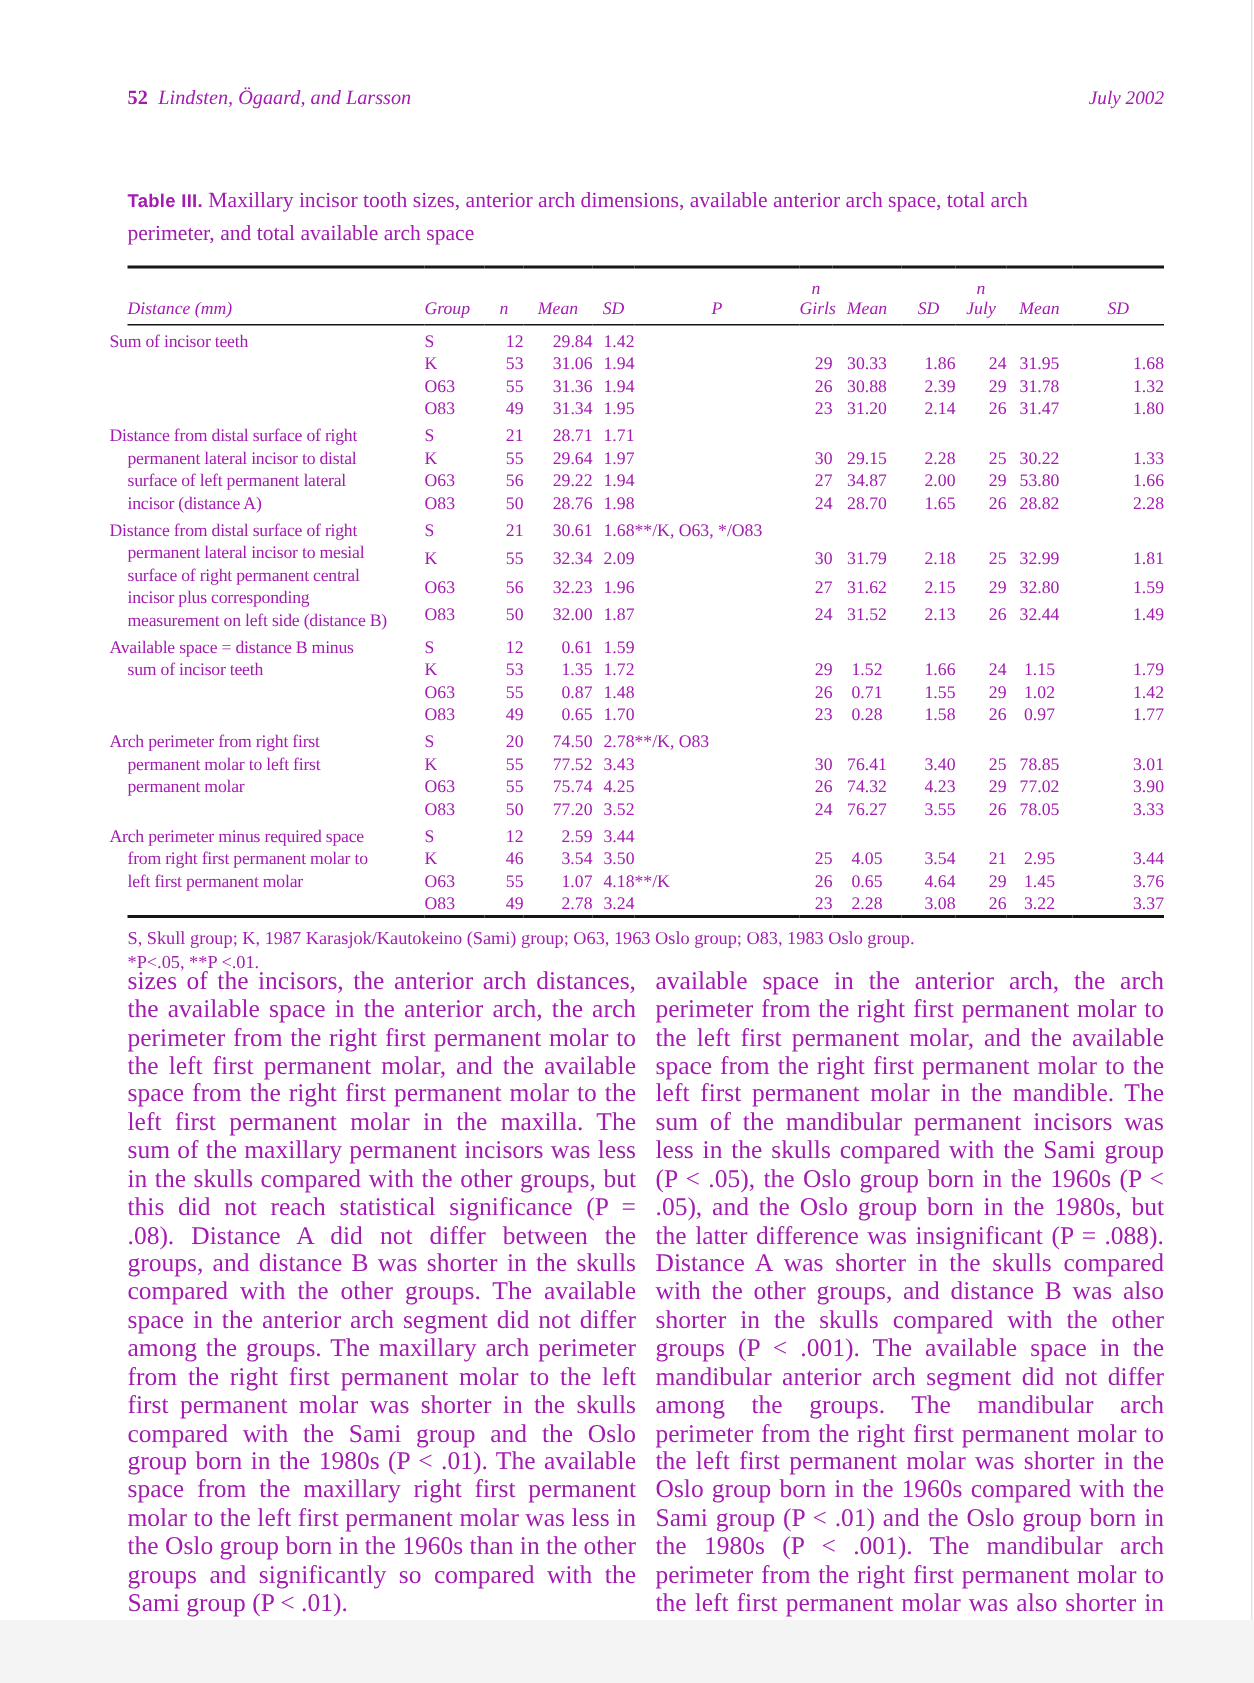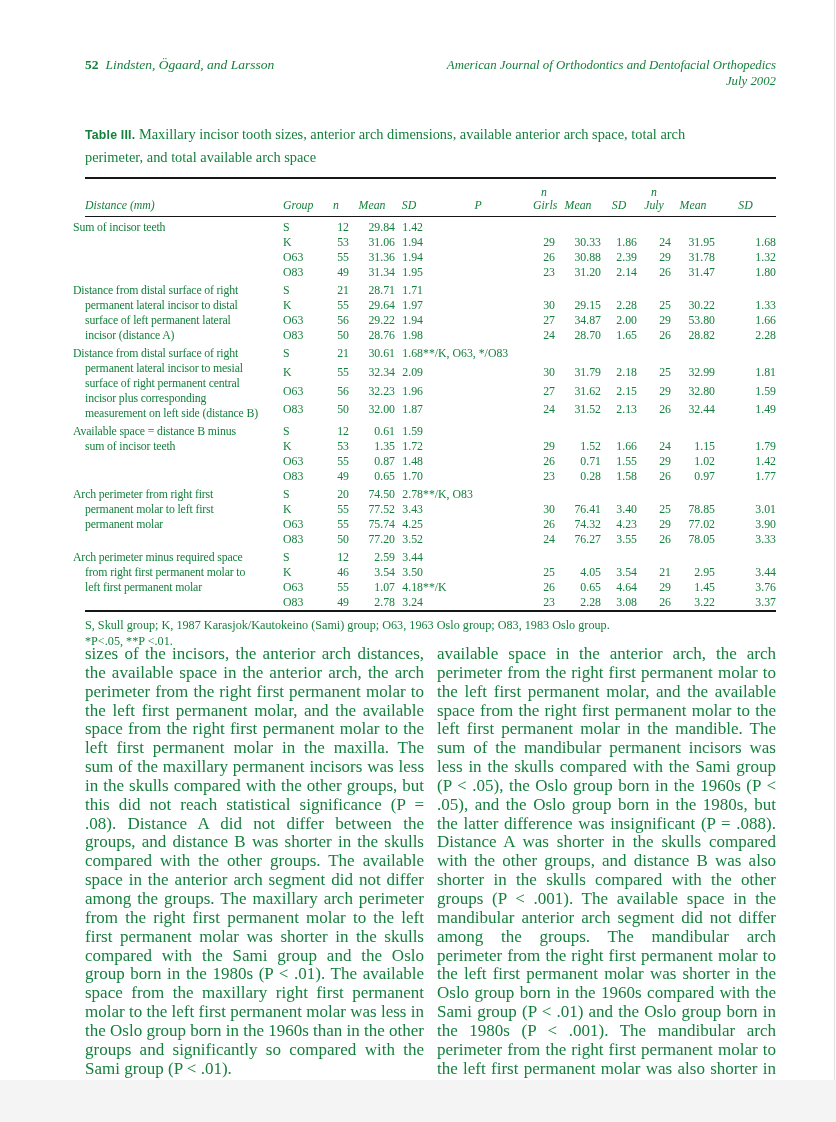--- a/index.html
+++ b/index.html
@@ -1,18 +1,18 @@
 <!DOCTYPE html>
 <html><head>
 <meta charset="utf-8">
 <style>
   html,body { margin:0; padding:0; background:#f4f4f4; }
   .page {
     position:relative; width:836px; height:1080px; margin:0 auto;
-    background:#ffffff; color:#15803d; overflow:hidden;
+    background:#ffffff; color:#a21caf; overflow:hidden;
     font-family:"Liberation Serif", serif;
   }
   .scan-edge { position:absolute; top:0; bottom:0; right:1px; width:1px; background:#e3e3e3; }
 
   
   .runhead { position:absolute; top:57px; left:85px; width:691px;
              display:flex; justify-content:space-between; align-items:flex-start; }
   .rh-left { font-size:13.5px; }
   .rh-pagenum { font-weight:bold; font-style:normal; margin-right:7px; }
   .rh-authors { font-style:italic; }
@@ -41,24 +41,24 @@
               padding-left:12px; text-indent:-12px; }
   th.c-label{ text-align:left; font-size:12px; }
   .c-group  { width:40px;  text-align:left; padding-left:6px; }
   th.c-group{ text-align:left; padding-left:6px; }
   .c-n      { width:26px;  text-align:right; }
   .c-mean   { width:46px;  text-align:right; }
   .c-sd     { width:28px;  text-align:right; }
   .c-p      { width:110px; text-align:left; padding-left:14px; }
   th.c-p    { text-align:center; font-style:normal; }
   .c-ng     { width:22px;  text-align:right; }
-  .c-gm     { width:46px;  text-align:right; }
+  .c-gm     { width:46px;  text-align:center; }
   .c-gsd    { width:36px;  text-align:right; }
   .c-nb     { width:34px;  text-align:right; }
-  .c-bm     { width:44px;  text-align:right; }
+  .c-bm     { width:44px;  text-align:center; }
   .c-bsd    { width:61px;  text-align:right; padding-right:28px; }
   th.num    { text-align:center; }
   th.c-sd, td.c-sd { }
   .stack div { text-align:center; }
 
   
   .footnotes { margin-top:6px; font-size:12.2px; line-height:15.5px; }
   .fn-line { margin:0; }
 
   
@@ -72,21 +72,20 @@
 <body>
 
 <div class="page">
   <div class="scan-edge"></div>
 
   <div class="runhead">
     <div class="rh-left">
       <span class="rh-pagenum">52</span><span class="rh-authors">Lindsten, Ögaard, and Larsson</span>
     </div>
     <div class="rh-right">
-      <div>American Journal of Orthodontics and Dentofacial Orthopedics</div>
       <div>July 2002</div>
     </div>
   </div>
 
   <div class="caption">
     <span class="caption-label">Table III.</span>
     <span>Maxillary incisor tooth sizes, anterior arch dimensions, available anterior arch space, total arch perimeter, and total available arch space</span>
   </div>
 
   <div class="tableblock">

